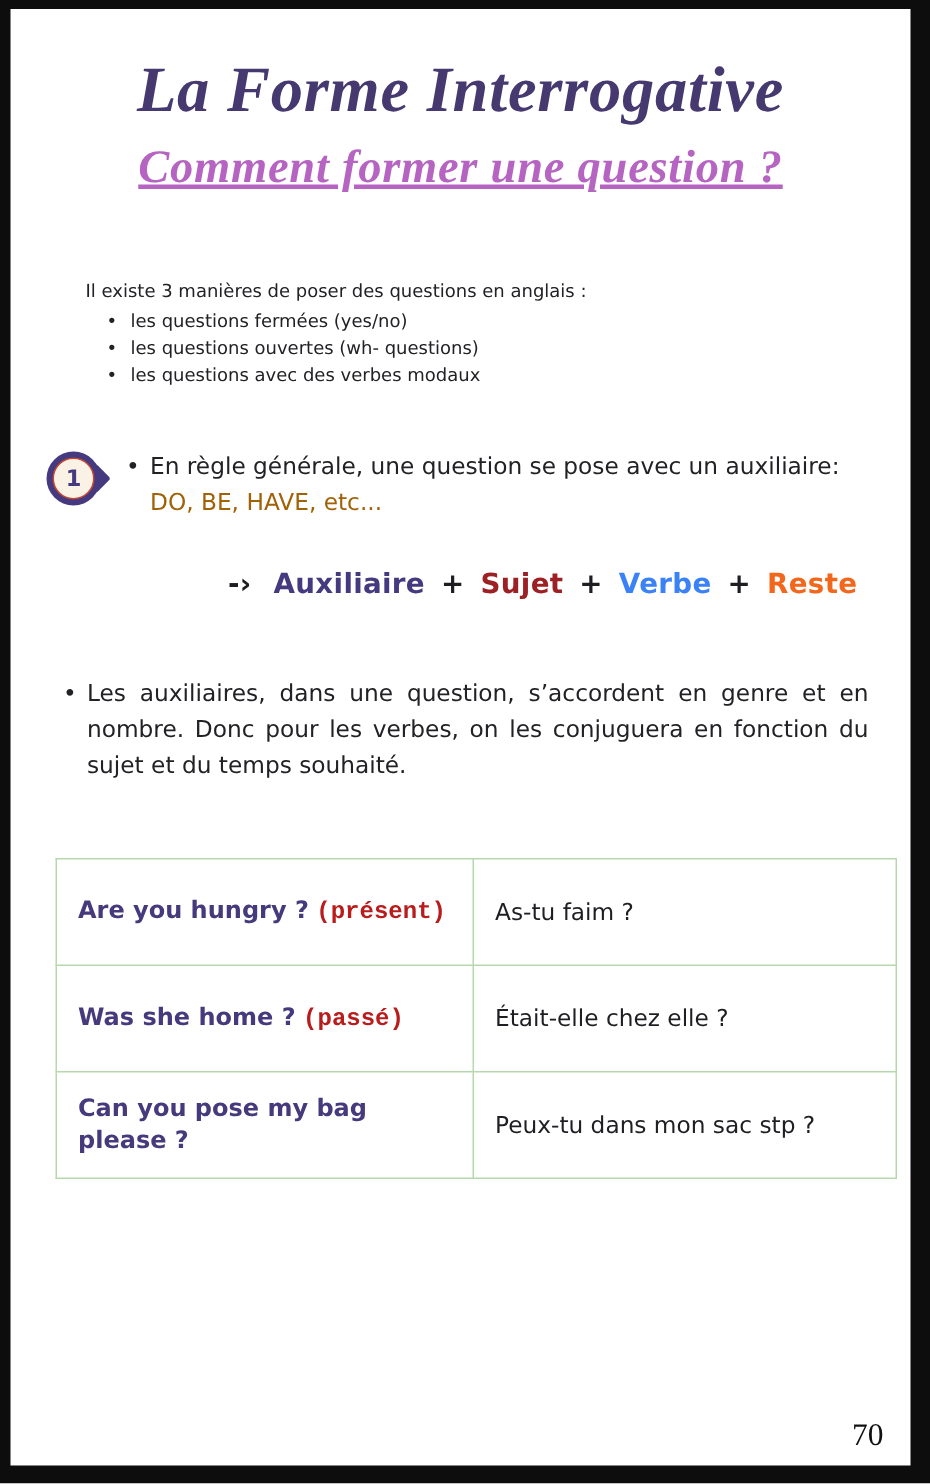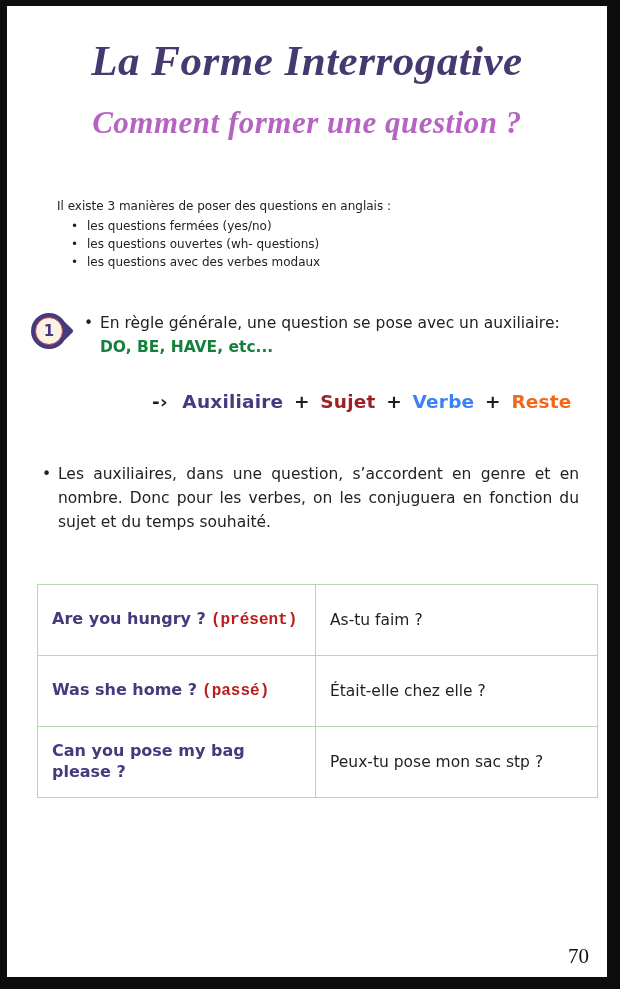--- a/index.html
+++ b/index.html
@@ -22,28 +22,29 @@
     text-align: center;
     font-family: "Liberation Serif", "DejaVu Serif", serif;
     font-weight: bold;
     font-size: 43px;
     line-height: 1.05;
     color: #46396f;
     letter-spacing: 0.5px;
     font-style: italic;
   }
   .subtitle {
-    margin-top: 22px;
+    margin-top: 10px;
     text-align: center;
     font-family: "Liberation Serif", "DejaVu Serif", serif;
     font-weight: bold;
     font-style: italic;
     font-size: 31px;
     color: #b664c2;
     letter-spacing: 0.5px;
+    text-decoration: underline;
   }
 
   .intro { margin: 56px 30px 0 50px; color: #222226; font-size: 12px; line-height: 1.5; }
   .intro-lead { white-space: nowrap; }
   .intro-list { margin-top: 2px; margin-left: 14px; }
   .intro-item { display: flex; }
   .dot { width: 16px; flex: 0 0 16px; text-align: left; color: #222226; }
 
   .rule-row { display: flex; margin: 40px 28px 0 24px; align-items: flex-start; }
   .badge { position: relative; width: 38px; height: 38px; flex: 0 0 38px; margin-top: 2px; }
@@ -54,21 +55,21 @@
     transform: rotate(45deg); border-radius: 2px;
   }
   .badge .inner {
     position: absolute; left: 4px; top: 4px; width: 28px; height: 28px;
     background: #f9f2e5; border: 1.5px solid #c44733; border-radius: 50%;
     display: flex; align-items: center; justify-content: center;
     font-weight: bold; font-size: 15px; color: #453a7f;
   }
   .rule-text { margin-left: 15px; font-size: 15.5px; color: #222226; line-height: 1.55; }
   .rule-line { display: flex; white-space: nowrap; }
-  .rule-bold { margin-left: 16px; font-weight: bold; color: #15803d; }
+  .rule-bold { margin-left: 16px; font-weight: normal; color: #a16207; }
 
   .formula {
     margin: 32px 0 0 145px;
     font-size: 18.5px;
     font-weight: bold;
     color: #1d1d22;
     letter-spacing: 0.2px;
     white-space: nowrap;
   }
   .formula .arrow { color: #1d1d22; margin-right: 8px; }
@@ -162,20 +163,20 @@
         <tr>
       <td class="en"><span>Are you hungry ?</span><span class="tense">(présent)</span></td>
       <td class="fr">As-tu faim ?</td>
     </tr>
     <tr>
       <td class="en"><span>Was she home ?</span><span class="tense">(passé)</span></td>
       <td class="fr">Était-elle chez elle ?</td>
     </tr>
     <tr>
       <td class="en"><span>Can you pose my bag please ?</span><span class="tense"></span></td>
-      <td class="fr">Peux-tu pose mon sac stp ?</td>
+      <td class="fr">Peux-tu dans mon sac stp ?</td>
     </tr>
   </tbody>
     </table>
 
   <div class="pagenum">70</div>
 
 </div>
 
 </body></html>

